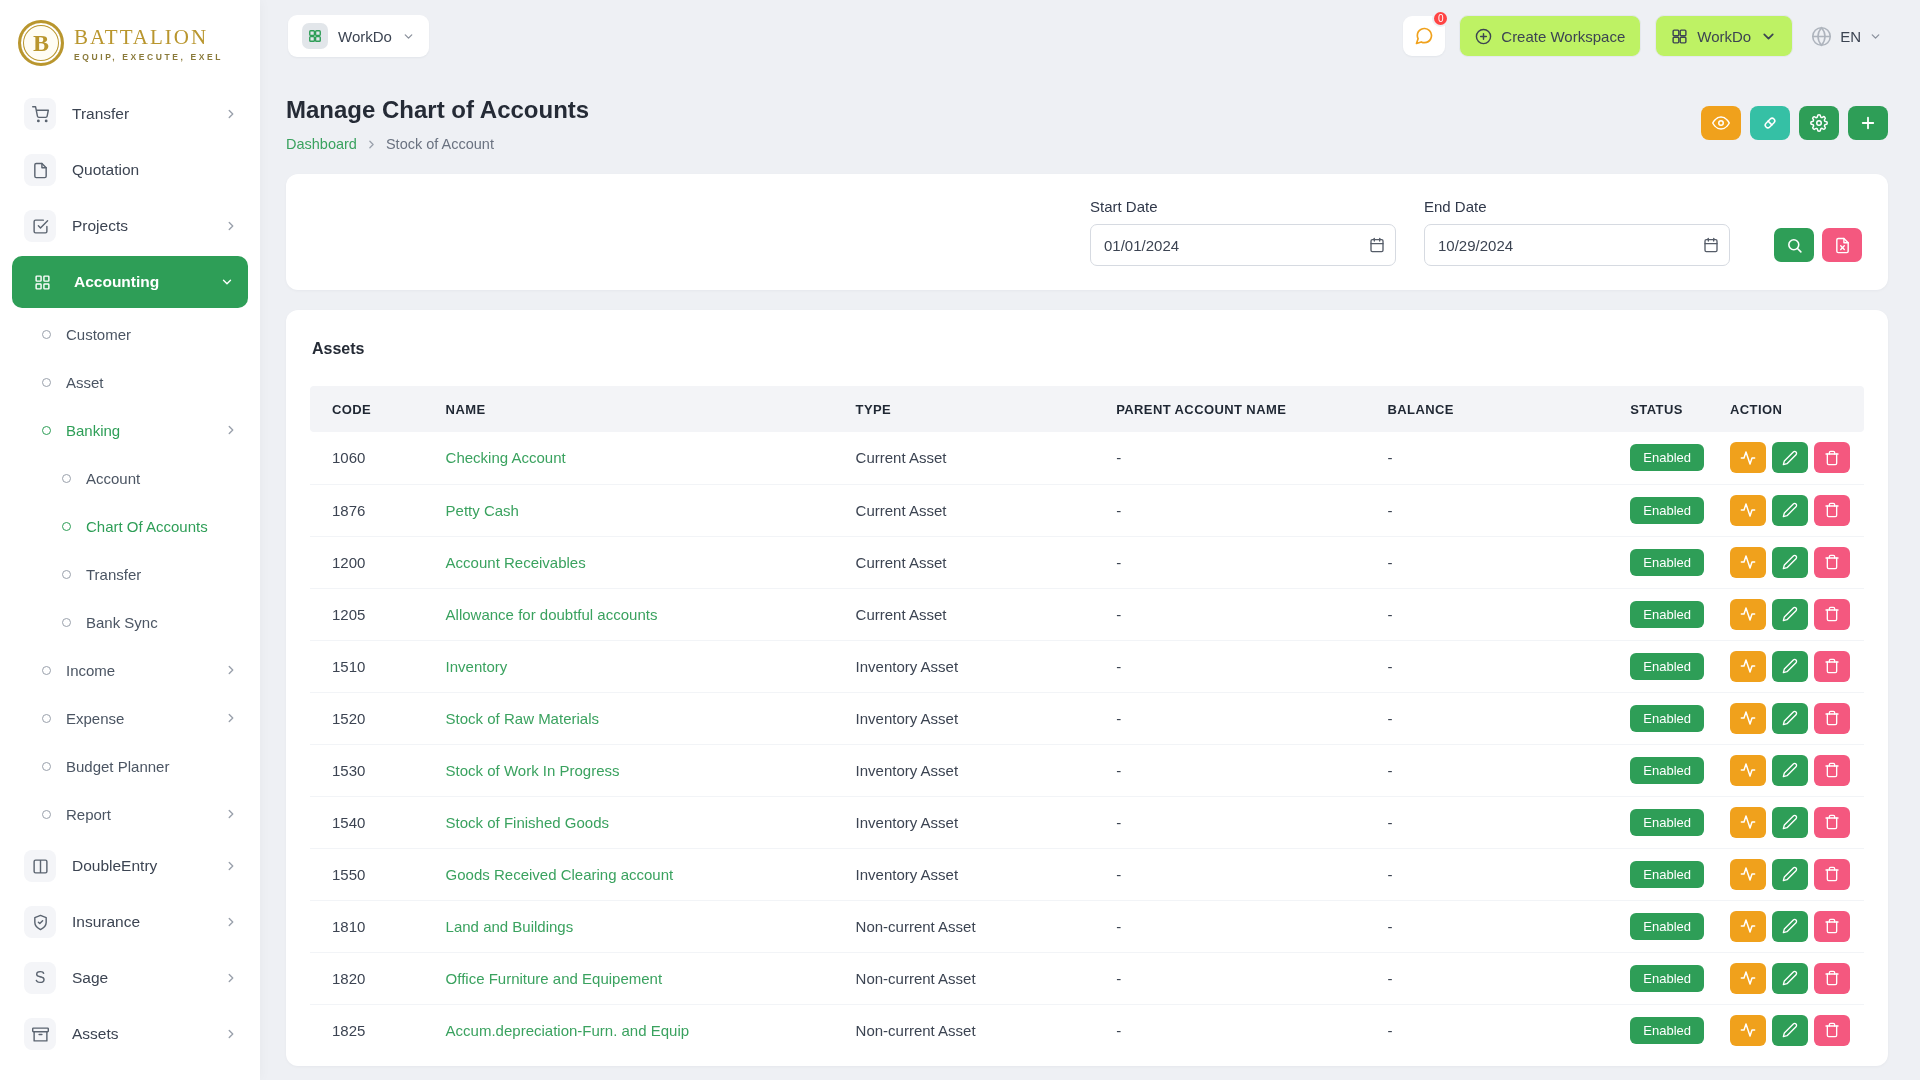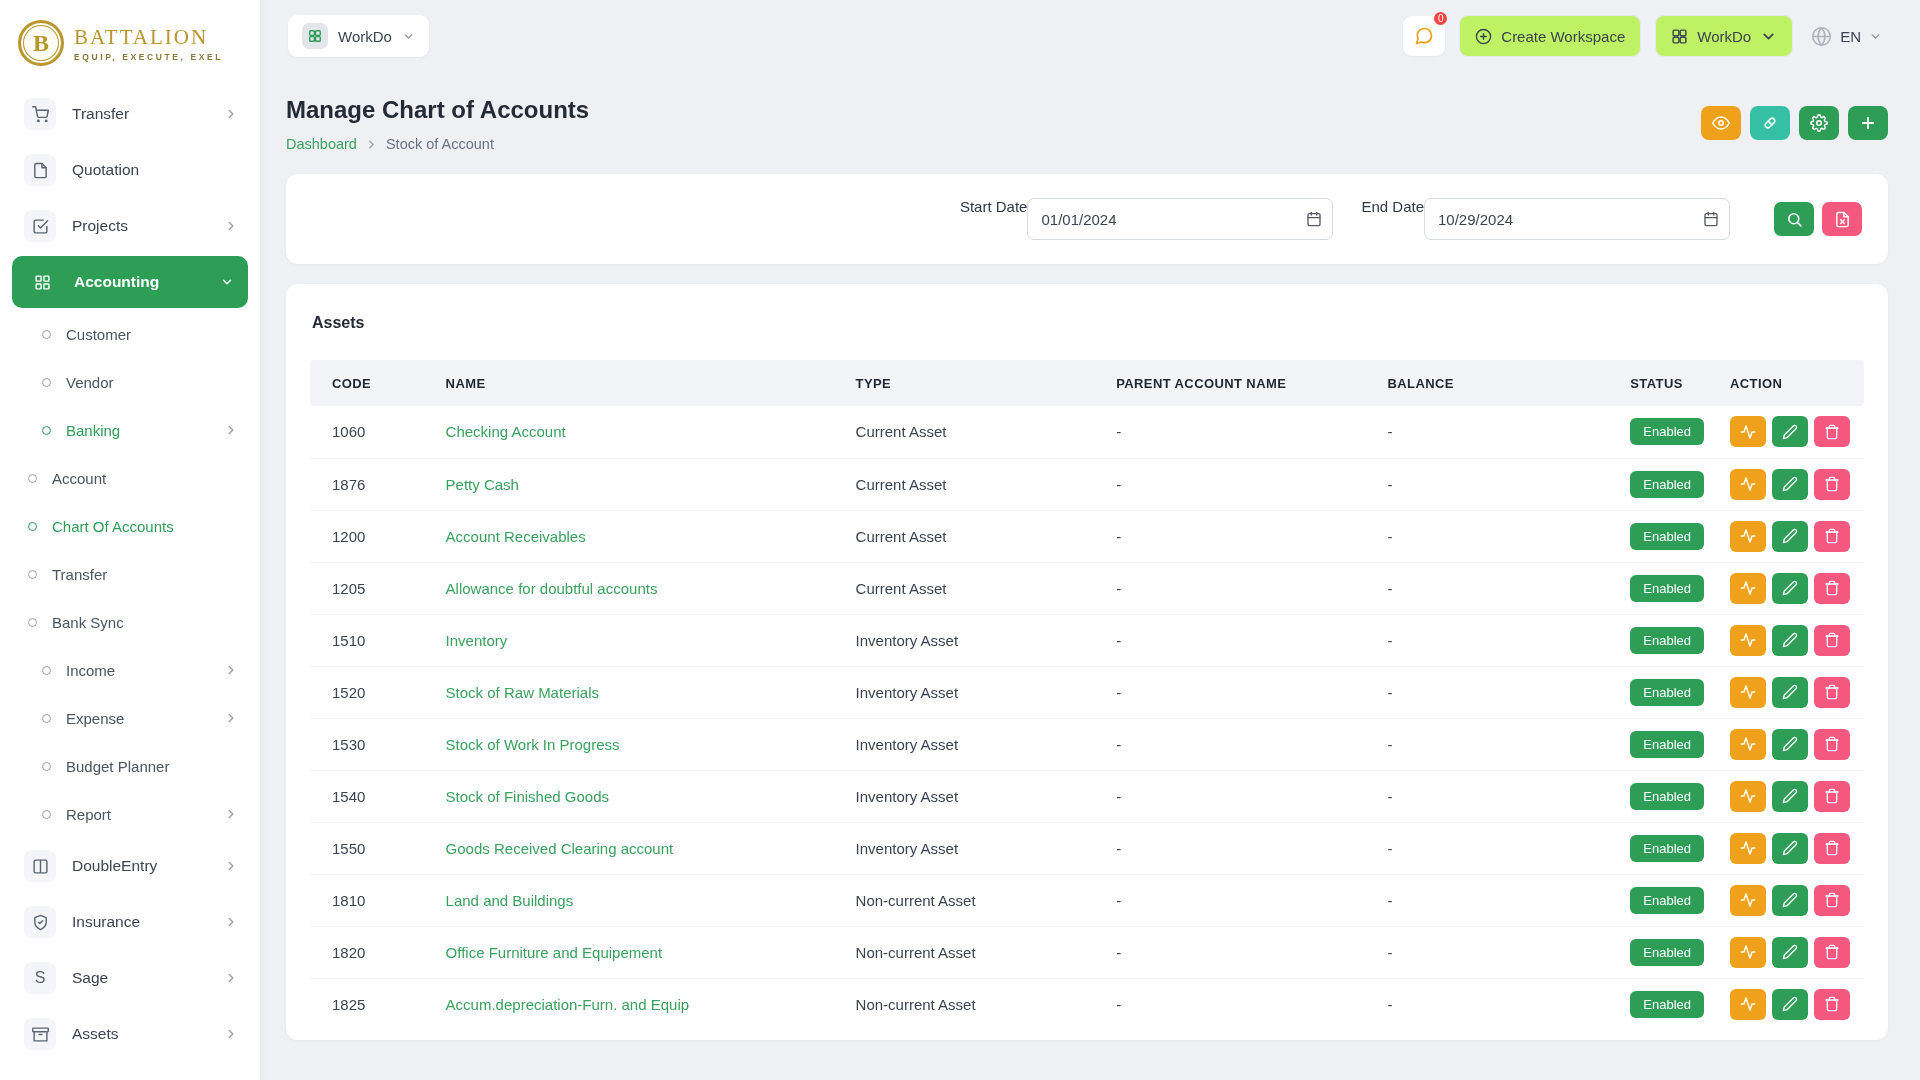--- a/index.html
+++ b/index.html
@@ -30,21 +30,21 @@
   .nav-caret svg{width:14px;height:14px}
   .nav-item.active{background:var(--primary);border-radius:10px;margin:2px 12px;padding:0 14px 0 14px;height:52px}
   .nav-item.active .nav-icon{background:transparent;color:#fff}
   .nav-item.active .nav-label{color:#fff;font-weight:bold}
   .nav-item.active .nav-caret{color:#fff}
   .sub-item{display:flex;align-items:center;gap:15px;height:48px;padding:0 22px 0 42px;cursor:pointer}
   .sub-item .dot{width:9px;height:9px;min-width:9px;border:1.6px solid #9aa1ac;border-radius:50%}
   .sub-label{font-size:15px;color:#4b5563;flex:1}
   .sub-item.trail .dot{border-color:var(--primary)}
   .sub-item.trail .sub-label{color:var(--primary)}
-  .sub-item.l2{padding-left:28px}
+  .sub-item.l2{padding-left:62px}
   .sub-item.active .dot{border-color:var(--primary)}
   .sub-item.active .sub-label{color:var(--primary);font-weight:500}
   .sage-glyph{font-size:16px;color:#5b6470;font-weight:500}
 
   
   .main{flex:1;display:flex;flex-direction:column;overflow:hidden}
   .topbar{height:72px;display:flex;align-items:center;justify-content:space-between;padding:0 34px 0 28px}
   .ws-select{display:flex;align-items:center;gap:10px;background:#fff;border-radius:9px;padding:8px 14px;cursor:pointer;box-shadow:0 1px 2px rgba(20,30,50,.05)}
   .ws-ico{width:26px;height:26px;border-radius:7px;background:#e2e6ea;display:flex;align-items:center;justify-content:center;color:var(--primary)}
   .ws-ico svg{width:14px;height:14px}
@@ -70,21 +70,21 @@
   .crumb-sep svg{width:13px;height:13px}
   .crumb-current{color:#6a7280}
   .page-actions{display:flex;gap:9px;margin-top:10px}
   .pa-btn{width:40px;height:34px;border:none;border-radius:8px;display:flex;align-items:center;justify-content:center;cursor:pointer;color:#fff}
   .pa-btn svg{width:18px;height:18px}
   .pa-orange{background:var(--orange)} .pa-teal{background:var(--teal)}
   .pa-green{background:var(--primary)}
 
   .card{background:var(--card);border-radius:12px;box-shadow:0 1px 3px rgba(20,30,50,.04)}
   .filter-card{margin-top:22px;padding:24px 26px;display:flex;justify-content:flex-end;align-items:flex-end;gap:28px}
-  .field{display:flex;flex-direction:row}
+  .field{display:flex;flex-direction:column}
   .field-label{font-size:15px;color:#30384a;margin-bottom:9px}
   .date-wrap{position:relative}
   .date-input{width:306px;height:42px;border:1px solid #d6dae1;border-radius:7px;padding:0 40px 0 13px;font-size:15px;color:#3c4452;font-family:inherit;background:#fff}
   .date-ico{position:absolute;right:11px;top:50%;transform:translateY(-50%);color:#555c68;pointer-events:none;display:flex}
   .date-ico svg{width:16px;height:16px}
   .filter-btns{display:flex;gap:8px;margin-left:16px;margin-bottom:4px}
   .f-btn{width:40px;height:34px;border:none;border-radius:7px;display:flex;align-items:center;justify-content:center;cursor:pointer;color:#fff}
   .f-btn svg{width:17px;height:17px}
   .f-search{background:var(--primary)} .f-reset{background:var(--pink)}
 
@@ -180,21 +180,21 @@
             </svg>
           </span>
       </div>
 
       <div class="sub-item">
         <span class="dot"></span>
         <span class="sub-label">Customer</span>
       </div>
       <div class="sub-item">
         <span class="dot"></span>
-        <span class="sub-label">Vendor</span>
+        <span class="sub-label">Asset</span>
       </div>
       <div class="sub-item trail">
         <span class="dot"></span>
         <span class="sub-label">Banking</span>
         <span class="nav-caret">
             <svg viewBox="0 0 24 24" fill="none" stroke="currentColor" stroke-width="2.4" stroke-linecap="round" stroke-linejoin="round">
               <polyline points="9 18 15 12 9 6"></polyline>
             </svg>
           </span>
       </div>

